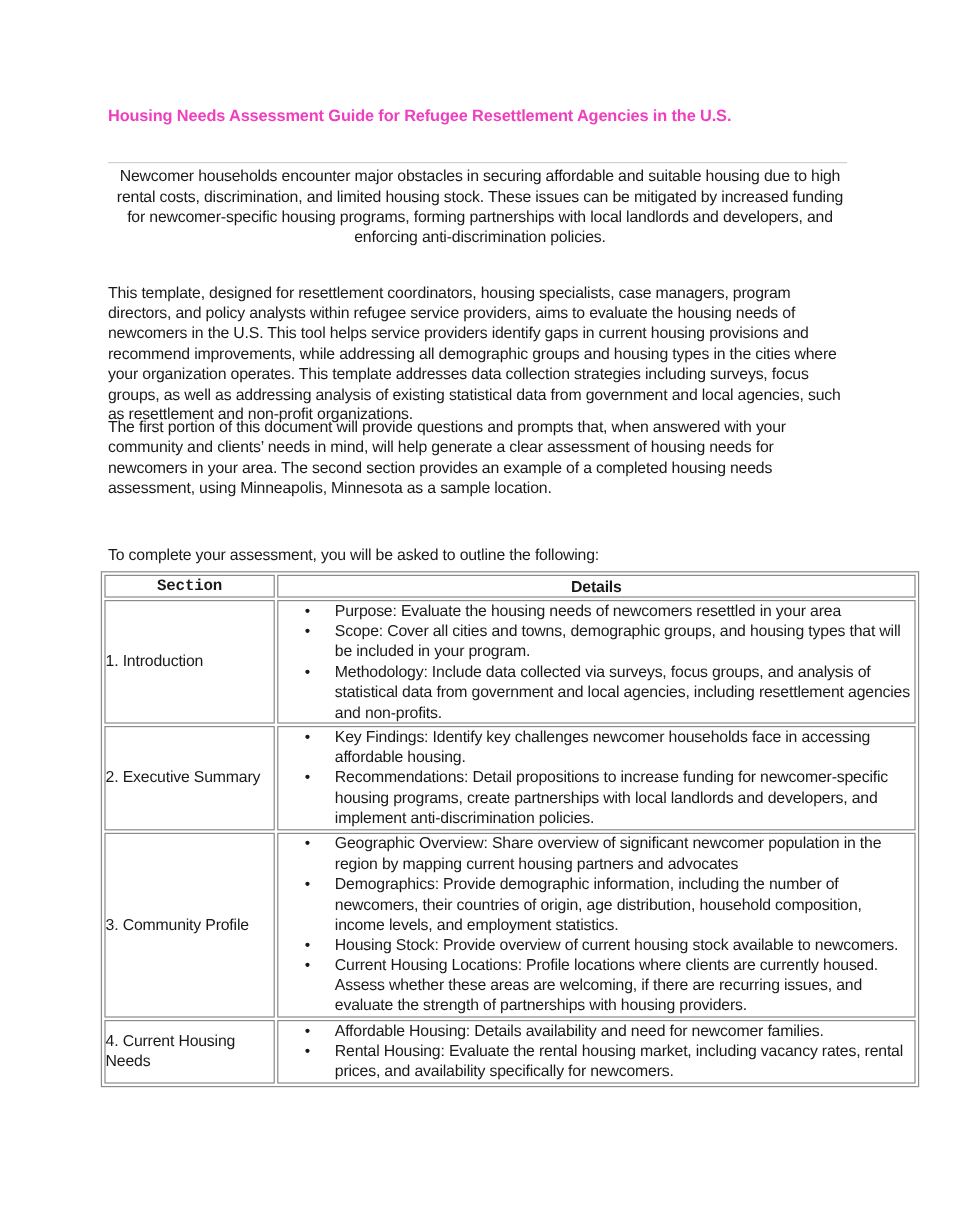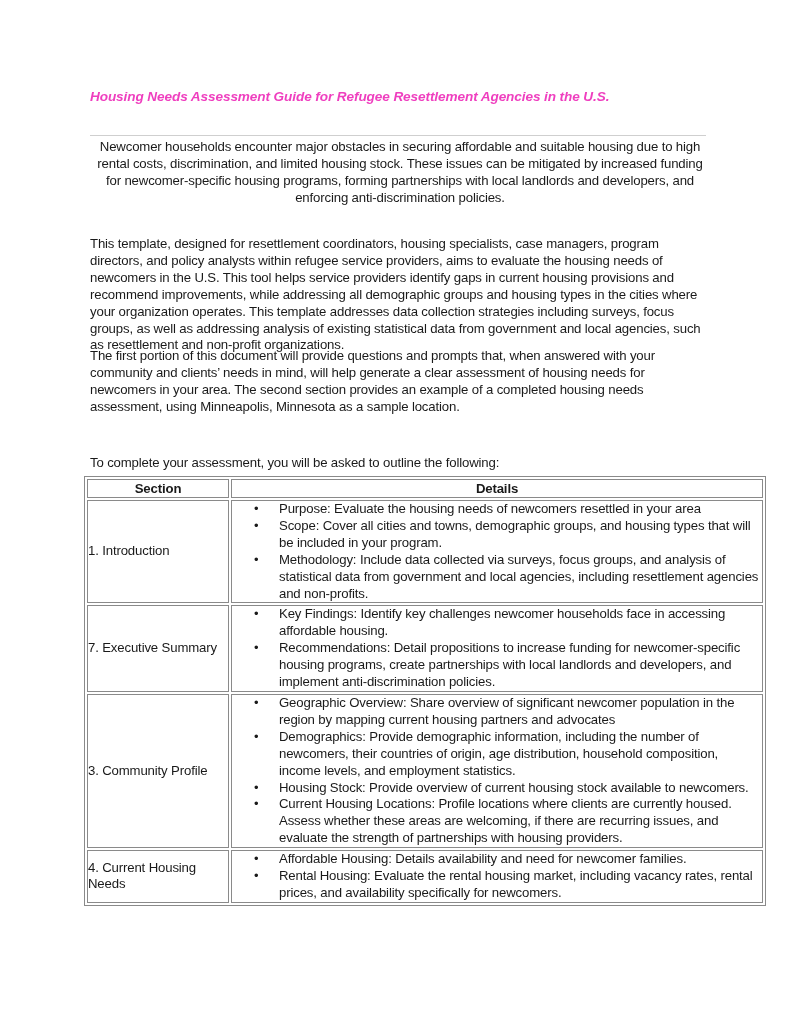--- a/index.html
+++ b/index.html
@@ -70,21 +70,21 @@
     table.outline th, table.outline td {
       border: 1px solid #8a8a8a;
       padding: 0;
     }
     table.outline th {
       font-weight: bold;
       text-align: center;
       height: 17px;
       line-height: 17px;
     }
-    .col-section { width: 140px; }
+    .col-section { width: 140px; font-family: Liberation Mono, monospace; }
     td.section-cell {
       font-weight: normal;
       vertical-align: middle;
       padding-left: 2px;
       line-height: 16.9px;
     }
     td.details-cell {
       vertical-align: top;
       padding: 0 2px 1px 0;
     }
@@ -102,21 +102,21 @@
       position: absolute;
       left: 22px;
       top: 0;
       font-size: 13px;
     }
   </style>
 </head>
 <body>
 
 <div class="page">
-  <h1 class="doc-title" style="color: rgb(239, 63, 191); font-style: italic;">Housing Needs Assessment Guide for Refugee Resettlement Agencies in the U.S.</h1>
+  <h1 class="doc-title" style="color: rgb(239, 63, 191);">Housing Needs Assessment Guide for Refugee Resettlement Agencies in the U.S.</h1>
   <div class="divider"></div>
 
   <p class="para p1">Newcomer households encounter major obstacles in securing affordable and suitable housing due to high rental costs, discrimination, and limited housing stock. These issues can be mitigated by increased funding for newcomer-specific housing programs, forming partnerships with local landlords and developers, and enforcing anti-discrimination policies.</p>
   <p class="para p2">This template, designed for resettlement coordinators, housing specialists, case managers, program directors, and policy analysts within refugee service providers, aims to evaluate the housing needs of newcomers in the U.S. This tool helps service providers identify gaps in current housing provisions and recommend improvements, while addressing all demographic groups and housing types in the cities where your organization operates. This template addresses data collection strategies including surveys, focus groups, as well as addressing analysis of existing statistical data from government and local agencies, such as resettlement and non-profit organizations.</p>
   <p class="para p3">The first portion of this document will provide questions and prompts that, when answered with your community and clients’ needs in mind, will help generate a clear assessment of housing needs for newcomers in your area. The second section provides an example of a completed housing needs assessment, using Minneapolis, Minnesota as a sample location.</p>
   <p class="para p4">To complete your assessment, you will be asked to outline the following:</p>
 
   <table class="outline">
     <thead>
       <tr>
@@ -131,21 +131,21 @@
         <td class="details-cell">
           <ul class="details">
             <li><span class="bullet">•</span><span>Purpose: Evaluate the housing needs of newcomers resettled in your area</span></li>
             <li><span class="bullet">•</span><span>Scope: Cover all cities and towns, demographic groups, and housing types that will be included in your program.</span></li>
             <li><span class="bullet">•</span><span>Methodology: Include data collected via surveys, focus groups, and analysis of statistical data from government and local agencies, including resettlement agencies and non-profits.</span></li>
           </ul>
         </td>
       </tr>
 
       <tr>
-        <td class="section-cell">7. Executive Summary</td>
+        <td class="section-cell">2. Executive Summary</td>
         <td class="details-cell">
           <ul class="details">
             <li><span class="bullet">•</span><span>Key Findings: Identify key challenges newcomer households face in accessing affordable housing.</span></li>
             <li><span class="bullet">•</span><span>Recommendations: Detail propositions to increase funding for newcomer-specific housing programs, create partnerships with local landlords and developers, and implement anti-discrimination policies.</span></li>
           </ul>
         </td>
       </tr>
 
       <tr>
         <td class="section-cell">3. Community Profile</td>

